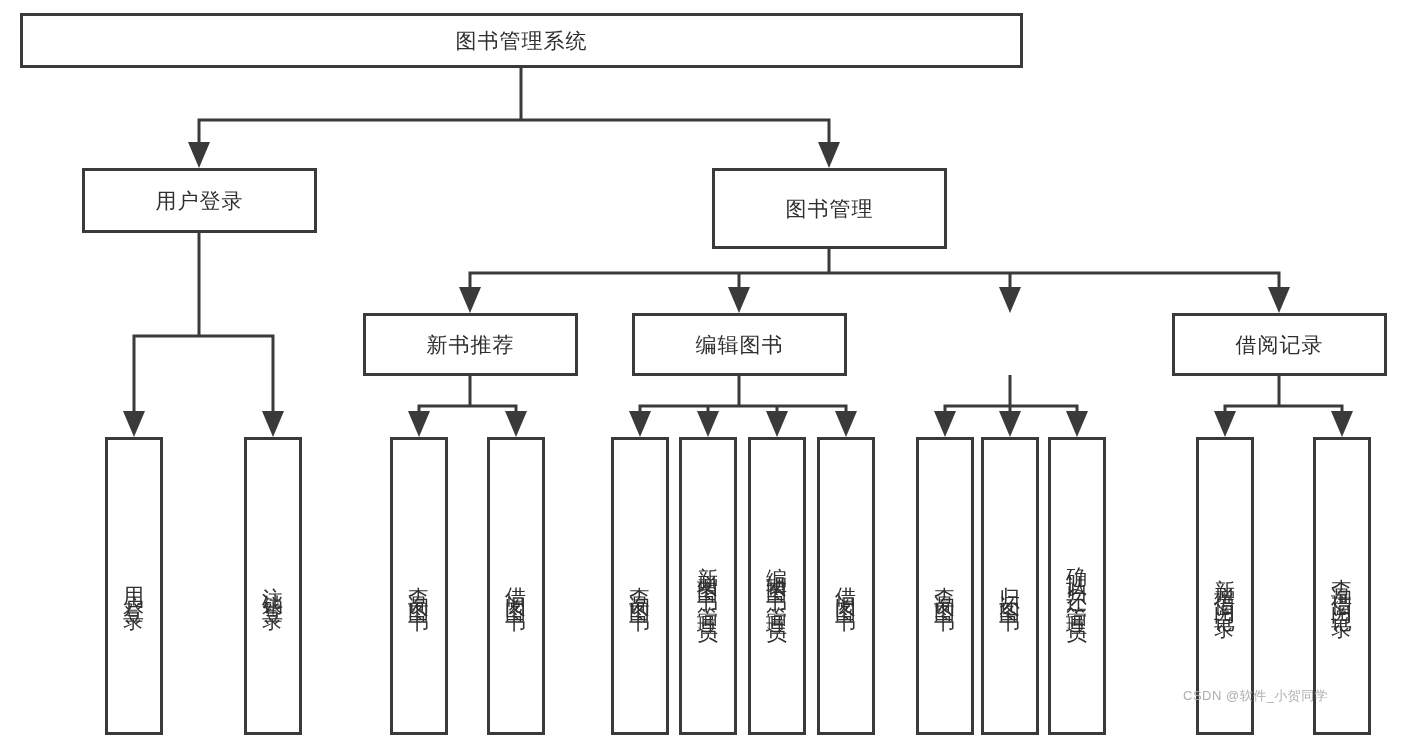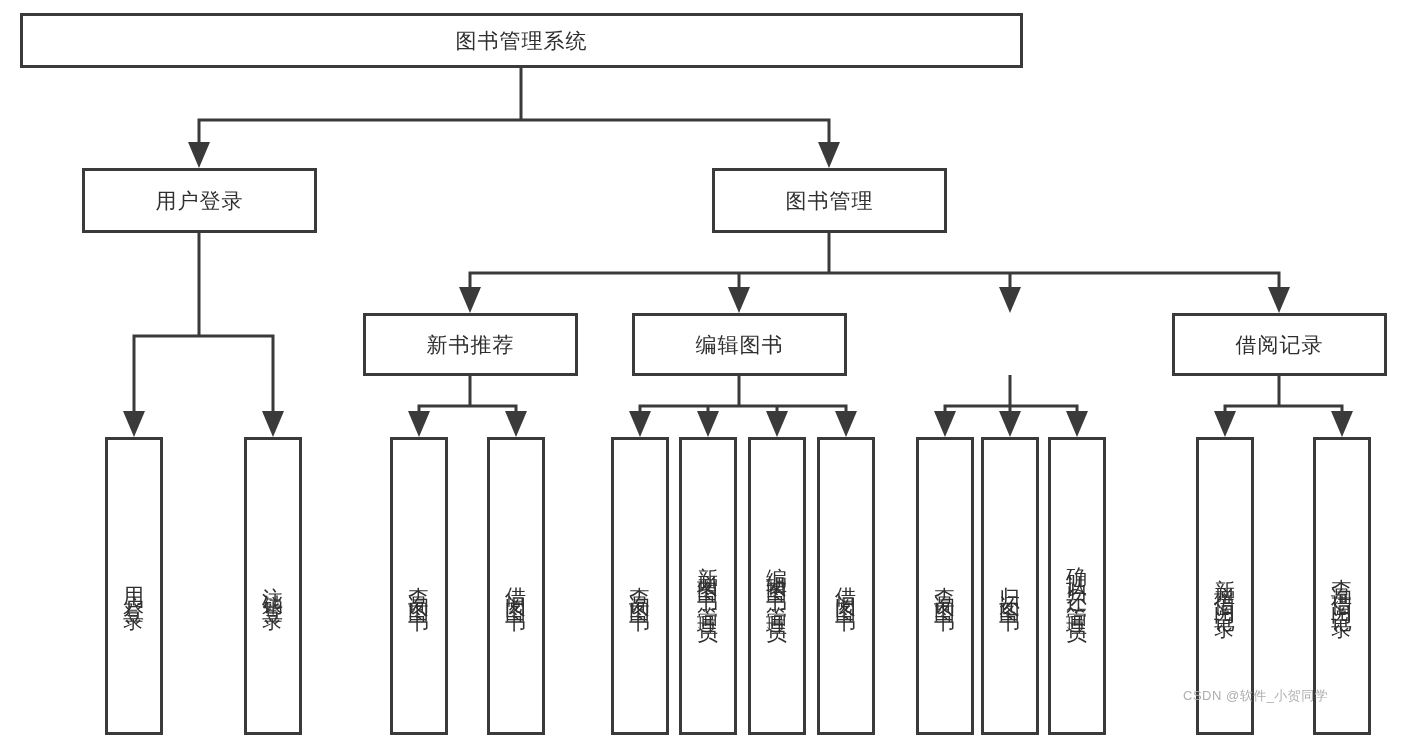--- a/index.html
+++ b/index.html
@@ -32,21 +32,21 @@
   .vbox {
     writing-mode: vertical-rl;
     text-orientation: mixed;
     font-size: 21px;
     line-height: 1;
     letter-spacing: 8px;
     padding: 6px 0;
   }
   .root-box  { left: 20px;  top: 13px;  width: 1003px; height: 55px; }
   .l2-user   { left: 82px;  top: 168px; width: 235px;  height: 65px; }
-  .l2-book   { left: 712px; top: 168px; width: 235px;  height: 65px; }
+  .l2-book   { left: 712px; top: 168px; width: 235px;  height: 81px; }
   .l3 { top: 313px; width: 215px; height: 63px; }
   .g0 { left: 363px; }  .g1 { left: 632px; }  .g2 { left: 902px; }  .g3 { left: 1172px; }
   .leaf { top: 437px; width: 58px; height: 298px; }
   .lf-a  { left: 105px; }  .lf-b  { left: 244px; }
   .lf-c  { left: 390px; }  .lf-d  { left: 487px; }
   .lf-e  { left: 611px; }  .lf-f  { left: 679px; }  .lf-g { left: 748px; }  .lf-h { left: 817px; }
   .lf-i  { left: 916px; }  .lf-j  { left: 981px; }  .lf-k { left: 1048px; }
   .lf-l  { left: 1196px; } .lf-m  { left: 1313px; }
   #watermark {
     position: absolute;

